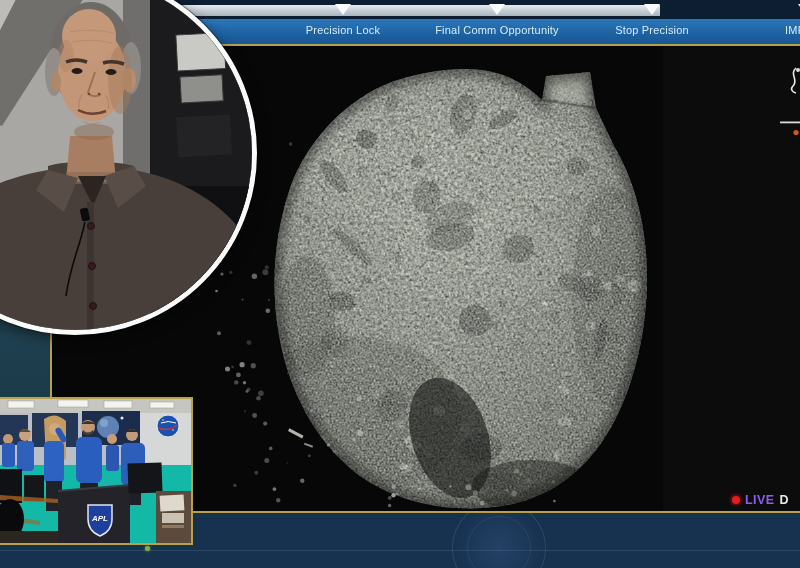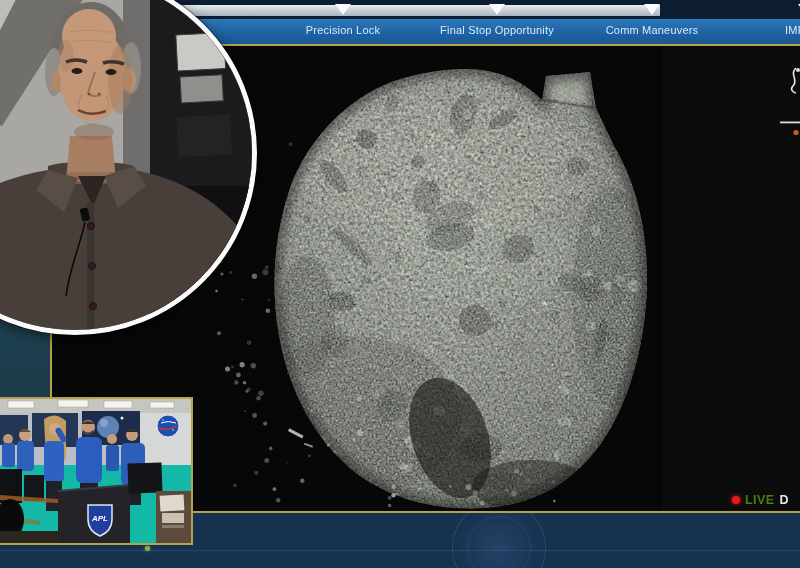--- a/index.html
+++ b/index.html
@@ -14,21 +14,21 @@
   .blue-bar{position:absolute;left:0;top:19px;width:100%;height:36px;
             background:linear-gradient(180deg,#2b78ba 0%,#1d5f9f 45%,#154e88 100%);text-align:center;}
   .ms{position:absolute;top:5px;transform:translateX(-50%);font-size:11px;color:#d6ebfd;
       white-space:nowrap;letter-spacing:.2px;}
   
   .video-frame{position:absolute;left:50px;top:44px;width:750px;height:469px;background:#070707;
                border:2px solid #b7a24a;border-right:none;box-sizing:border-box;z-index:2;overflow:hidden;}
   .video-frame svg{position:absolute;left:0;top:0;display:block;}
   .live{position:absolute;left:680px;top:447px;display:flex;align-items:center;gap:5px;}
   .live-dot{width:8px;height:8px;border-radius:50%;background:#e31a1e;box-shadow:0 0 4px #e31a1e;}
-  .live-label{color:#4d7c0f;font-weight:bold;font-size:12.5px;letter-spacing:.4px;}
+  .live-label{color:#8b5cf6;font-weight:bold;font-size:12.5px;letter-spacing:.4px;}
   .live-suffix{color:#e9e9e9;font-weight:bold;font-size:12.5px;}
   
   .teal-patch{position:absolute;left:0;top:280px;width:50px;height:117px;z-index:1;
               background:linear-gradient(180deg,#234656 0%,#1b3a4a 100%);}
   .strip{position:absolute;left:0;top:513px;width:800px;height:55px;background:#17324f;
          overflow:hidden;z-index:2;}
   .strip-line{position:absolute;left:0;top:37px;width:100%;height:1px;background:rgba(150,185,220,.16);}
   .seal{position:absolute;left:452px;top:-12px;width:92px;height:92px;border-radius:50%;
         border:1px solid rgba(160,190,230,.16);
         background:radial-gradient(circle at 50% 50%,rgba(70,105,160,.30),rgba(40,70,115,.16) 55%,rgba(40,70,115,0) 72%);}
@@ -52,22 +52,22 @@
 <div class="stage">
 
   <div class="chrome">
     <div class="progress-fill"></div>
     <div class="tri" style="left:343px"></div>
     <div class="tri" style="left:497px"></div>
     <div class="tri" style="left:652px"></div>
     <div class="tri" style="left:806px"></div>
     <div class="blue-bar">
       <span class="ms" style="left:343px">Precision Lock</span>
-      <span class="ms" style="left:497px">Final Stop Opportunity</span>
-      <span class="ms" style="left:652px">Comm Maneuvers</span>
+      <span class="ms" style="left:497px">Final Comm Opportunity</span>
+      <span class="ms" style="left:652px">Stop Precision</span>
       <span class="ms" style="left:806px">IMPACT</span>
     </div>
   </div>
 
   <div class="teal-patch"></div>
 
   <div class="video-frame">
     <svg id="ast" width="748" height="465" viewBox="0 0 748 465">
       <defs>
         <radialGradient id="rg" cx="42%" cy="30%" r="78%">

